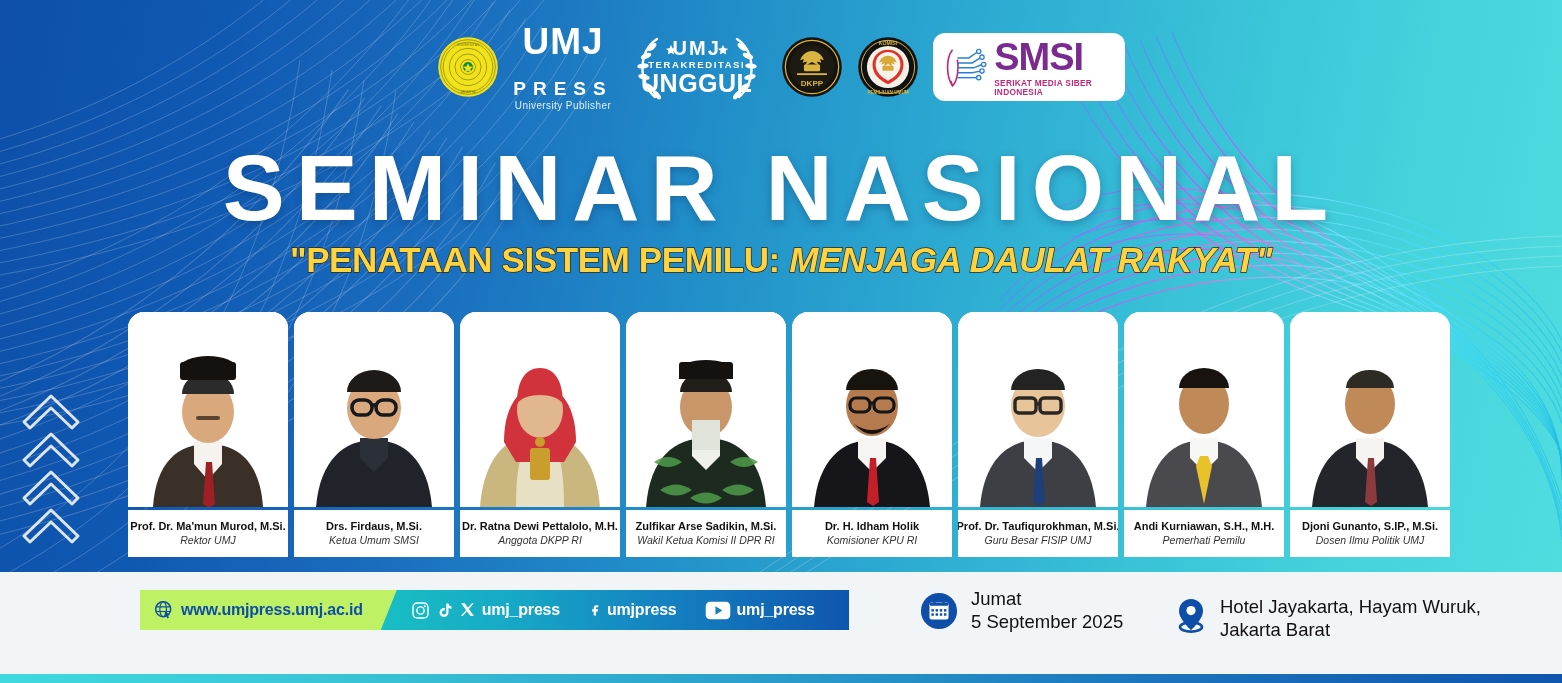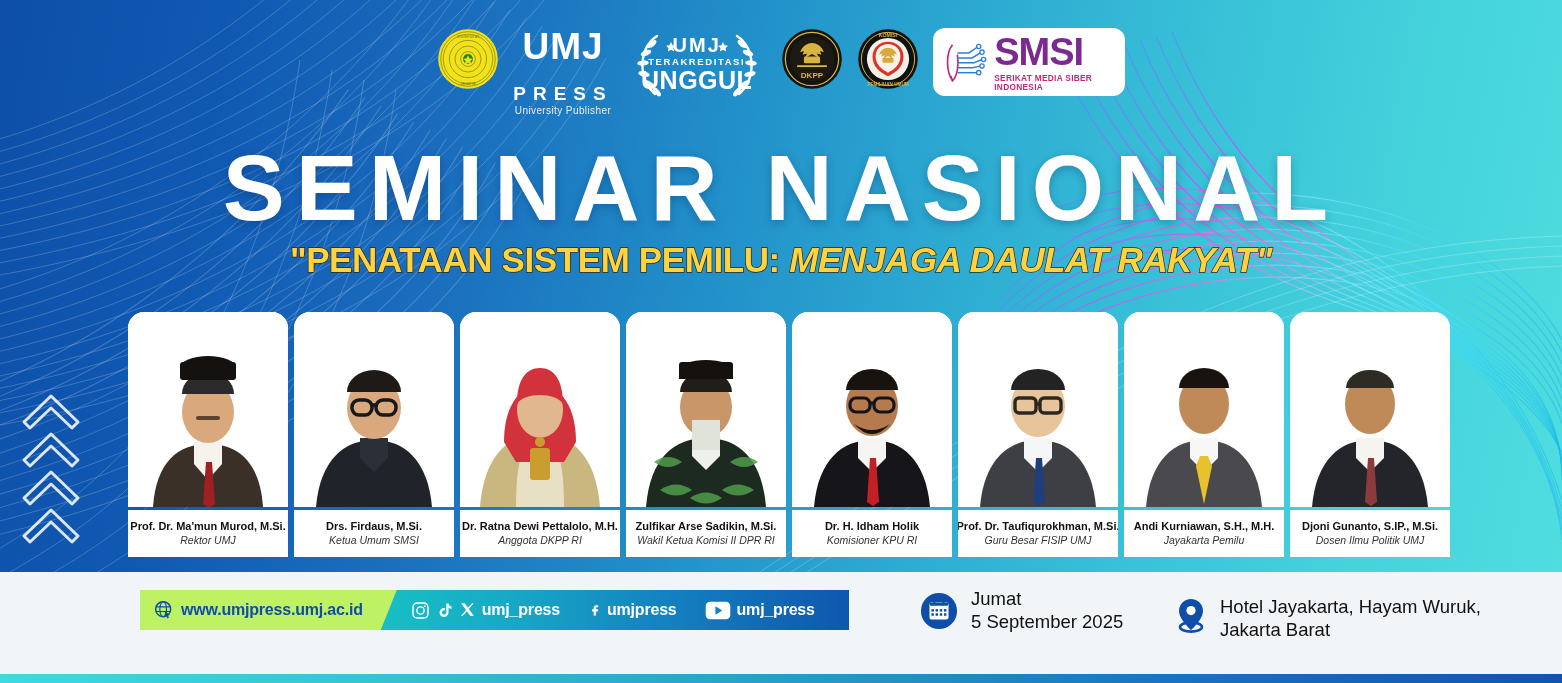--- a/index.html
+++ b/index.html
@@ -16,21 +16,21 @@
     background:linear-gradient(100deg,
       #0d4fa8 0%, #1059b3 14%, #1a6cbd 28%, #218fc9 45%,
       #2dabd2 60%, #39c2d8 74%, #45d3dc 87%, #4fdde0 100%);
     overflow:hidden;
   }
   .stage-svg { position:absolute; left:0; top:0; width:1562px; height:572px; }
 
   
   .logo-row {
     position:absolute; left:0; top:28px; width:1562px; height:78px;
-    display:flex; justify-content:center; gap:14px;
+    display:flex; align-items:center; justify-content:center; gap:14px;
   }
 
   .umj-seal { width:62px; height:62px; flex:none; }
   .umjpress-text { display:flex; flex-direction:column; align-items:center; line-height:1; }
   .umjpress-text .l1 { font-size:37px; font-weight:bold; color:#fff; letter-spacing:1px; }
   .umjpress-text .l2 { font-size:19px; font-weight:bold; color:#fff; letter-spacing:7px; margin-top:19px; }
   .umjpress-text .l3 { font-size:10px; color:#e6eef6; letter-spacing:0.4px; margin-top:3px; }
 
   .unggul-badge { position:relative; width:140px; height:72px; flex:none; }
   .unggul-inner { position:absolute; left:0; top:0; width:140px; height:72px;
@@ -474,21 +474,21 @@
             <rect width="160" height="195" fill="#fff"></rect>
             <path d="M22,195 C26,148 50,128 80,128 C110,128 134,148 138,195 Z" fill="#4a4a4e"></path>
             <path d="M66,126 h28 v20 l-14,14 -14,-14z" fill="#f7f7f5"></path>
             <path d="M76,144 h8 l4,10 -8,38 -8,-38z" fill="#e8c22b"></path>
             <ellipse cx="80" cy="92" rx="25" ry="30" fill="#c08a58"></ellipse>
             <path d="M55,76 a25,20 0 0 1 50,0 z" fill="#18130e"></path>
           </svg>
         </div>
         <div class="plate">
           <span class="nm">Andi Kurniawan, S.H., M.H.</span>
-          <span class="rl">Jayakarta Pemilu</span>
+          <span class="rl">Pemerhati Pemilu</span>
         </div>
       </div>
 
       <div class="card">
         <div class="photo">
           <svg class="pf" viewBox="0 0 160 195" preserveAspectRatio="xMidYMax meet">
             <rect width="160" height="195" fill="#fff"></rect>
             <path d="M22,195 C26,148 50,128 80,128 C110,128 134,148 138,195 Z" fill="#23252b"></path>
             <path d="M66,126 h28 v20 l-14,14 -14,-14z" fill="#f6f4f1"></path>
             <path d="M78,146 l6,0 3,44 -6,4 -6,-4z" fill="#8d3a3f"></path>

